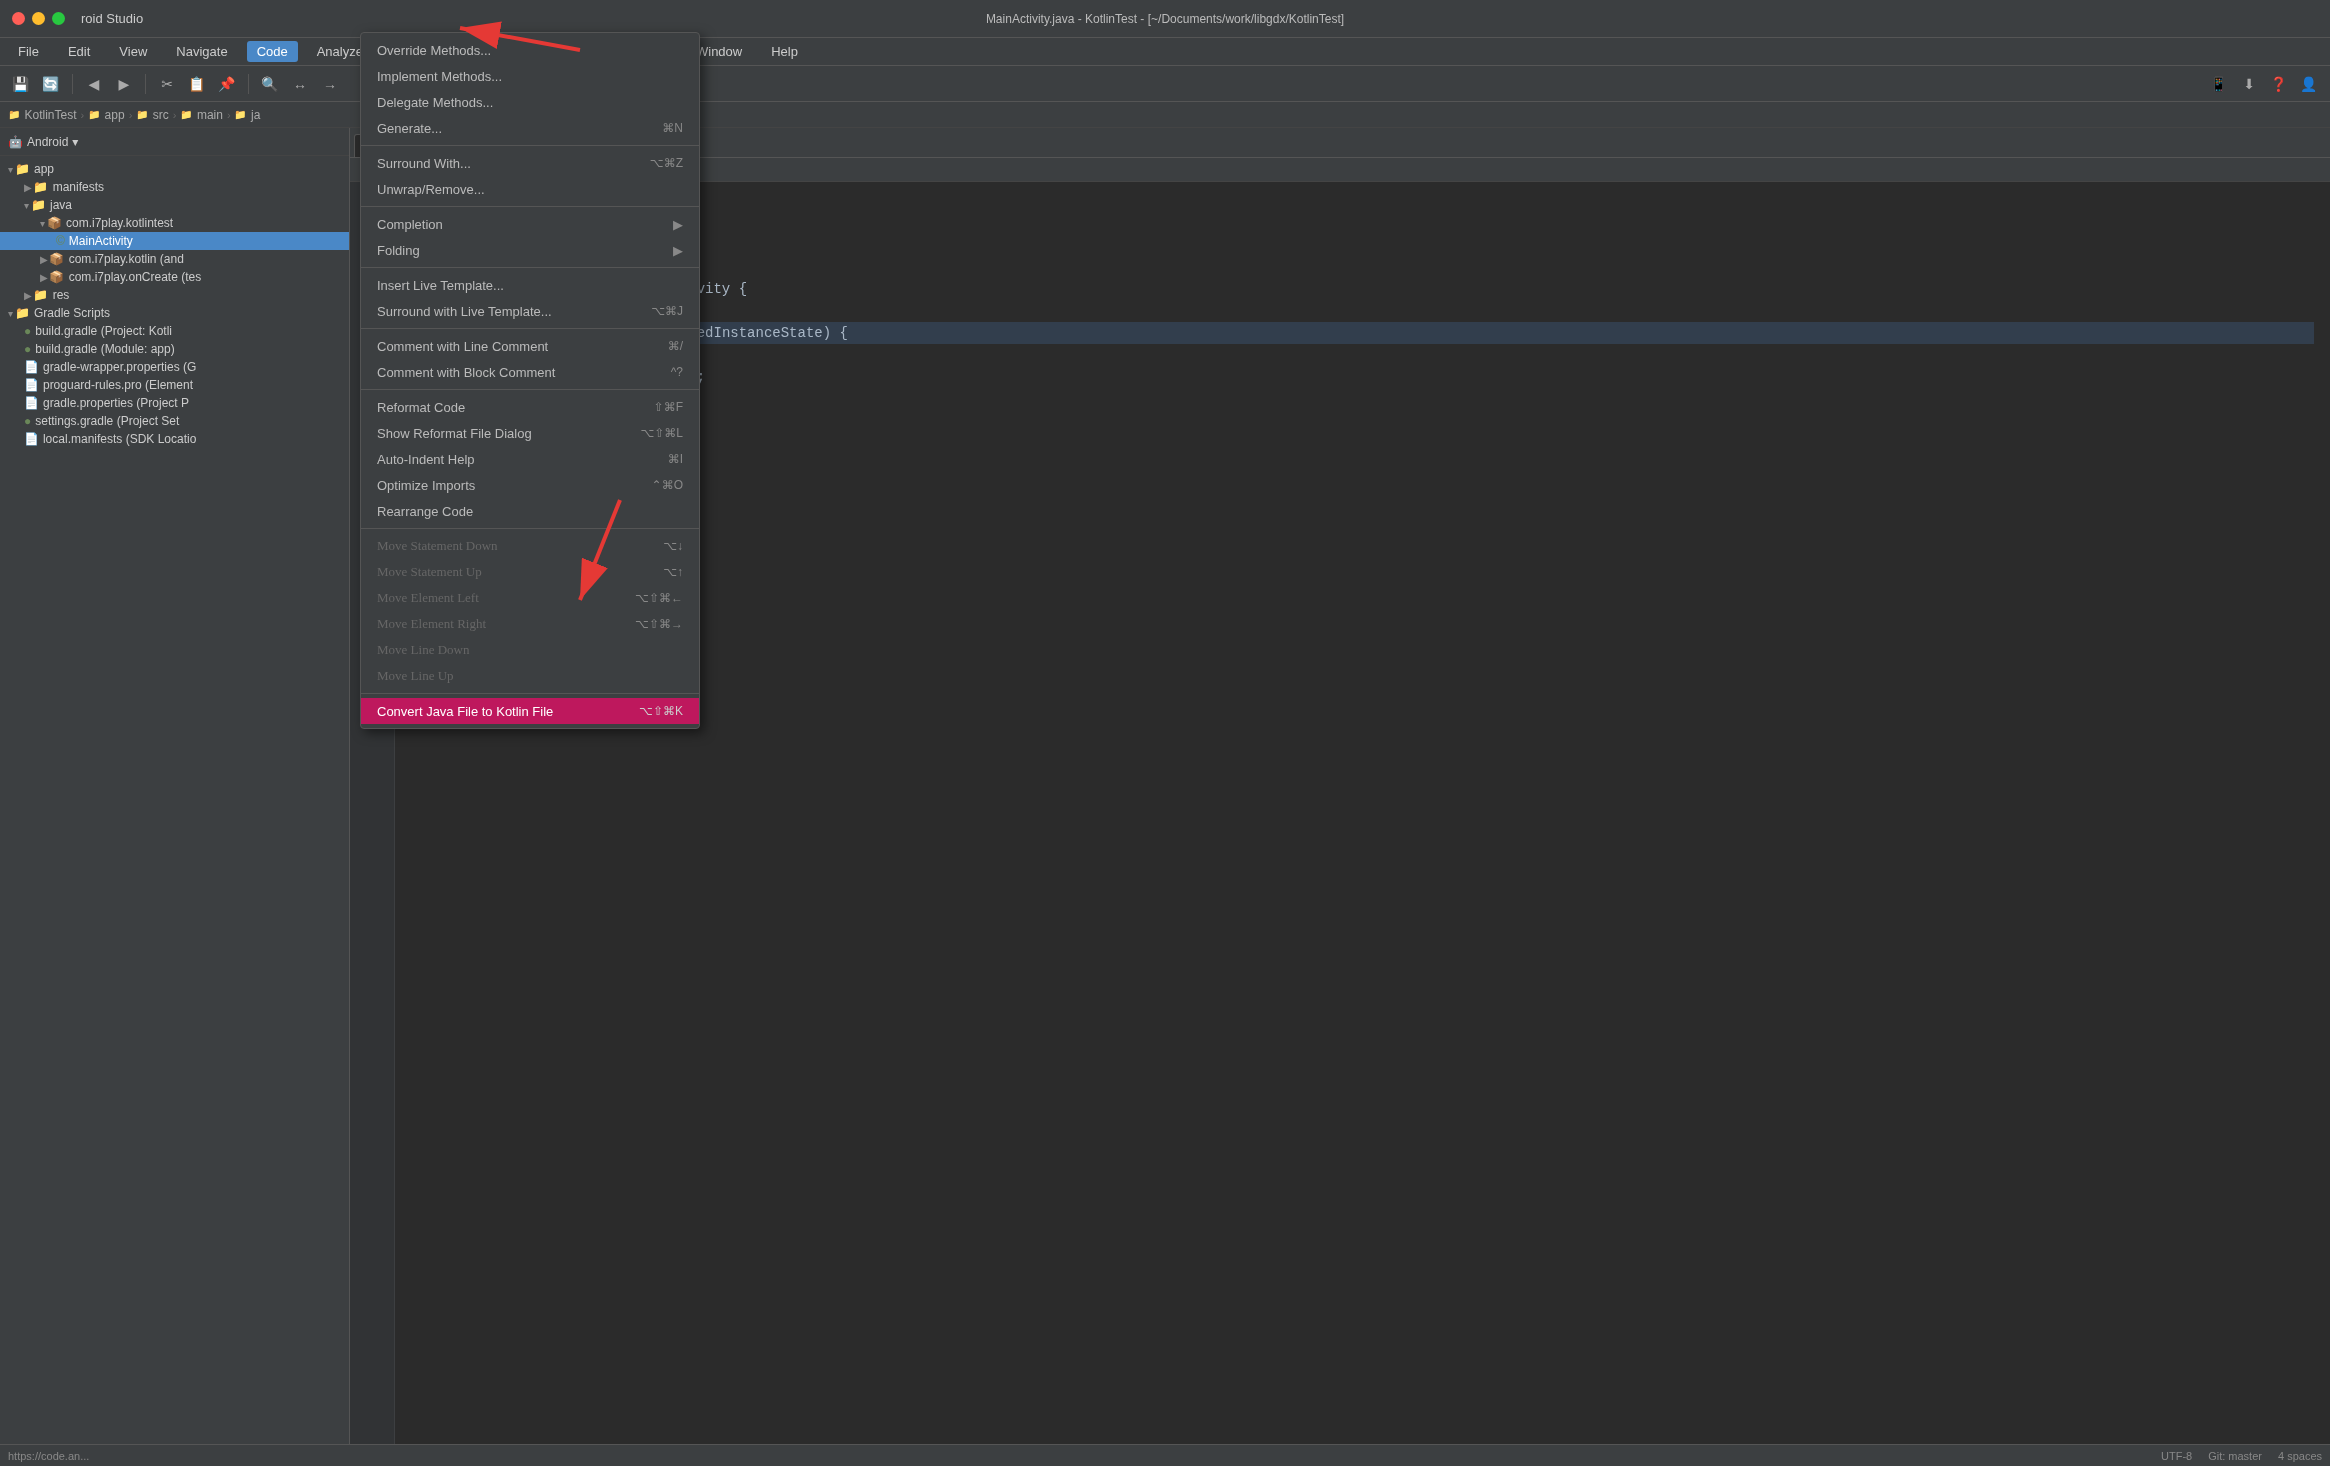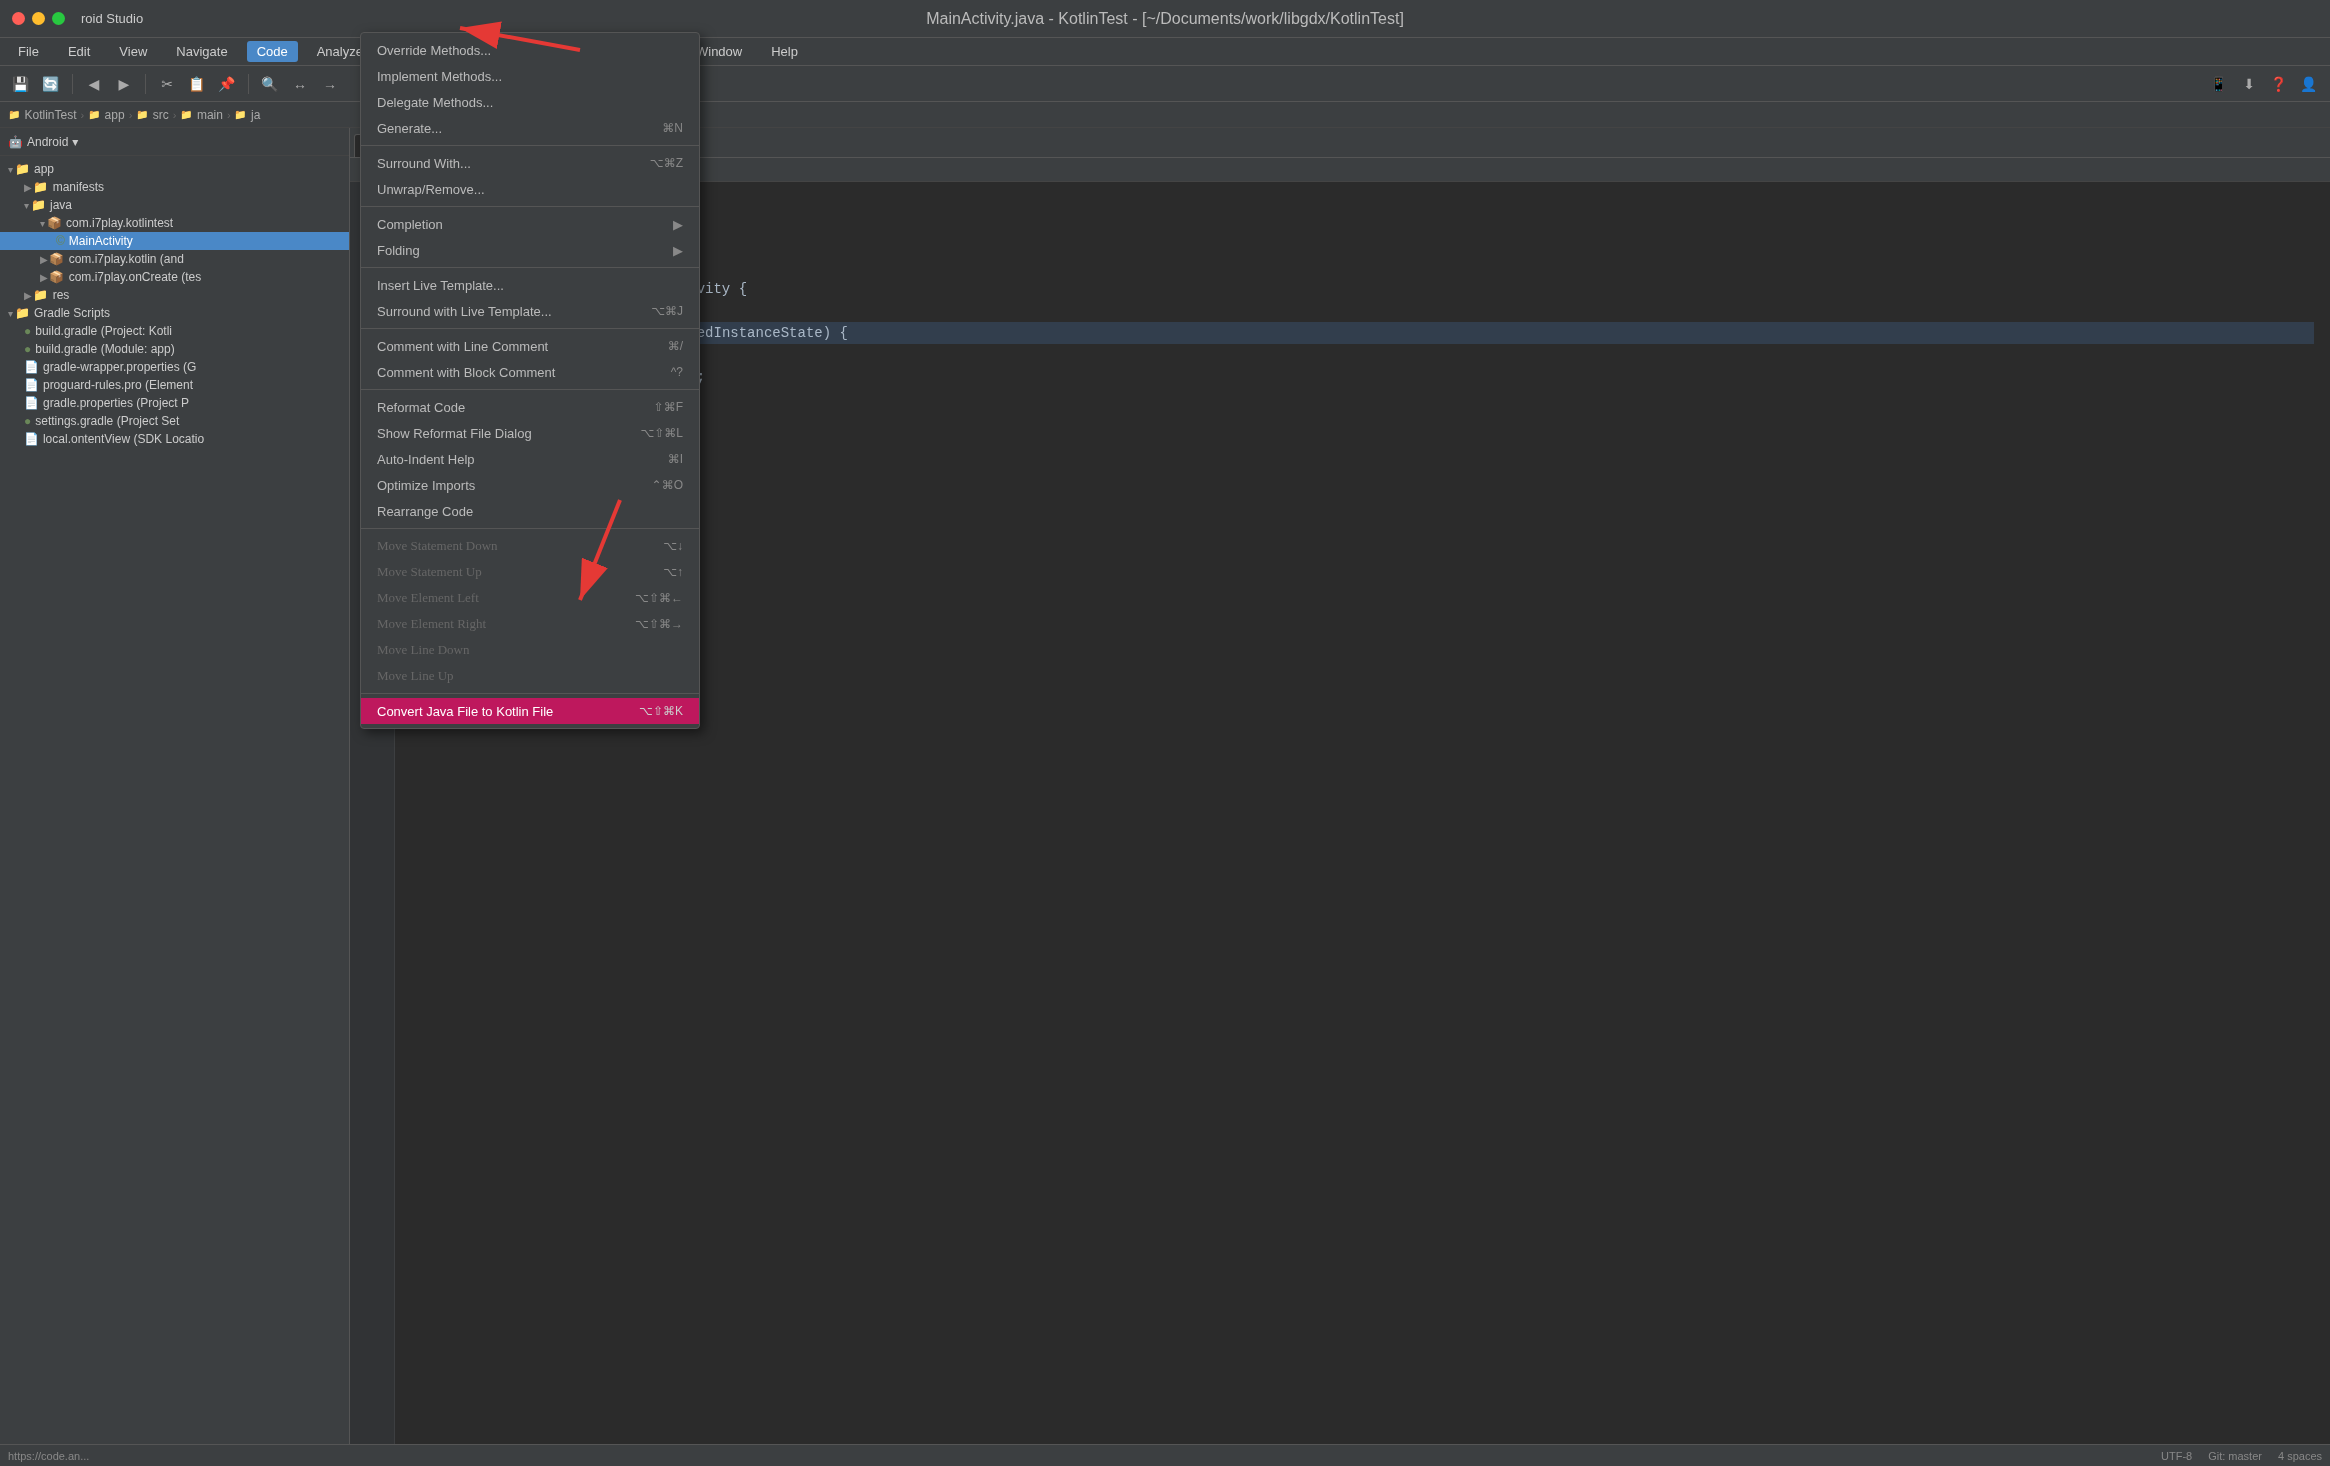--- a/index.html
+++ b/index.html
@@ -31,21 +31,21 @@
     .traffic-light {
       width: 13px;
       height: 13px;
       border-radius: 50%;
     }
     .tl-red { background: #ff5f57; }
     .tl-yellow { background: #ffbd2e; }
     .tl-green { background: #28c840; }
     .title-bar-text {
       color: #bbb;
-      font-size: 16px;
+      font-size: 12px;
       position: absolute;
       left: 50%;
       transform: translateX(-50%);
     }
     .app-name {
       color: #ccc;
       font-size: 13px;
       font-weight: 500;
     }
 
@@ -496,21 +496,21 @@
 
       <div class="tree-item">
         <span style="margin-left:20px"></span>
         <span class="tree-icon file-icon-green">●</span>
         <span>settings.gradle (Project Set</span>
       </div>
 
       <div class="tree-item">
         <span style="margin-left:20px"></span>
         <span class="tree-icon" style="color:#aaa">📄</span>
-        <span>local.ontentView (SDK Locatio</span>
+        <span>local.manifests (SDK Locatio</span>
       </div>
 
     </div>
   </div>
 
   <div class="editor-area">
     <div class="editor-tabs">
       <div class="editor-tab active">
         <span style="color:#f4a260">J</span>
         <span>MainActivity.java</span>

